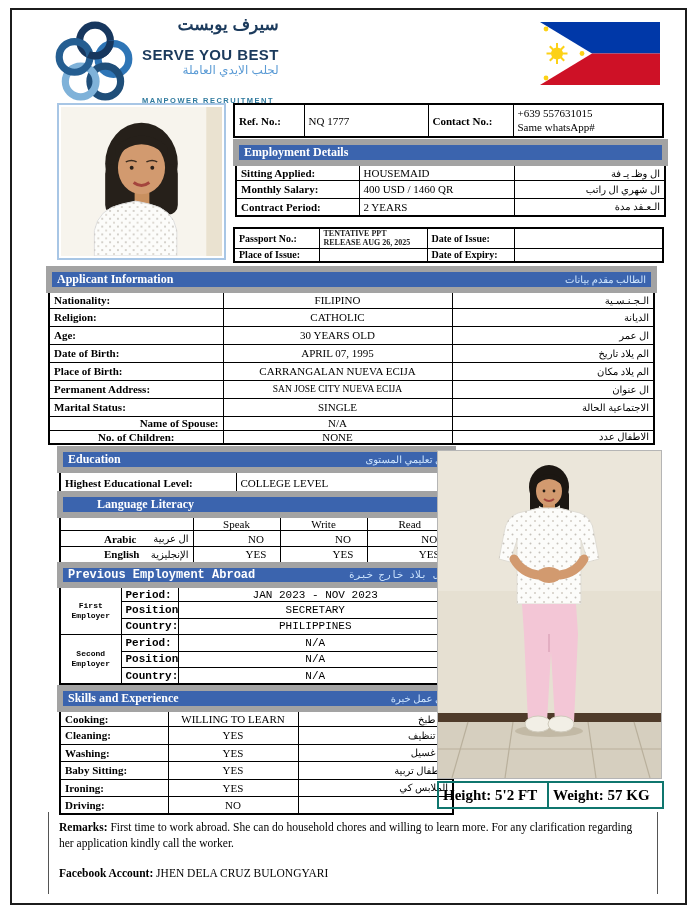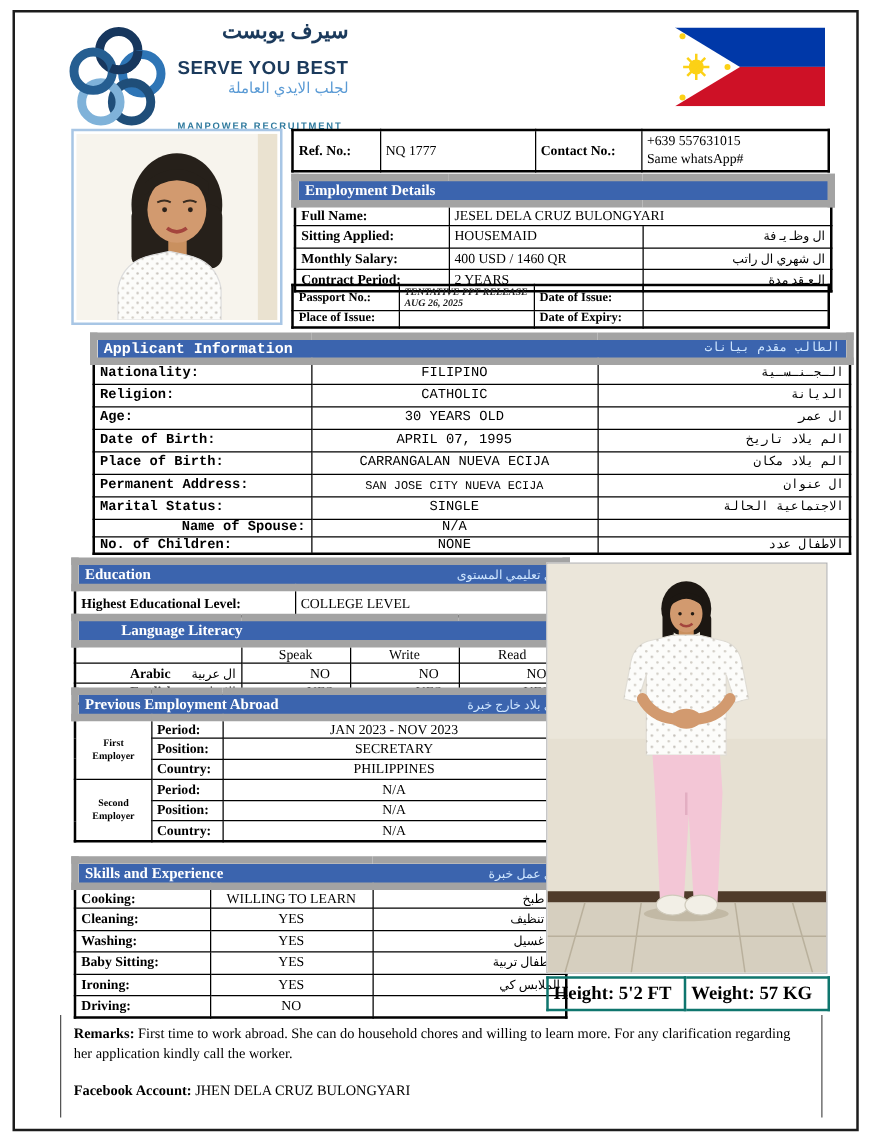--- a/index.html
+++ b/index.html
@@ -33,39 +33,39 @@
 
   .ref-table   { position:absolute; left:233px; top:103px; width:429px; }
   .ref-table td { height:33px; }
   .contact-cell div { line-height:1.25; }
 
   .emp-table   { position:absolute; left:233px; top:139px; width:429px; }
   .emp-table .bar-row td { height:17px; }
   .emp-table .data-row td { height:17.5px; }
 
   .pass-table  { position:absolute; left:233px; top:227px; width:429px; }
-  .pass-small { font-size:8px; font-weight:bold; color:#222; white-space:normal; line-height:1.15;font-style:italic; }
-
-  .app-table   { position:absolute; left:72px; top:266px; width:605px;font-family:Liberation Mono, monospace; }
+  .pass-small { font-size:8px; font-weight:bold; color:#222; white-space:normal; line-height:1.15; }
+
+  .app-table   { position:absolute; left:46px; top:266px; width:605px; }
   .app-table .bar-row td { height:19px; }
   .app-table .data-row td { height:18px; }
   .app-table .short-row td { height:14px; }
   .sm { font-size:9.5px; }
 
   .edu-table   { position:absolute; left:57px; top:446px; width:393px; }
   .edu-table .bar-row td { height:19px; }
   .edu-table .data-row td { height:23px; }
 
   .lang-table  { position:absolute; left:57px; top:491px; width:393px; }
   .lang-table .bar-row td { height:19px;padding-left:34px; }
   .lang-table .head-row td { height:15px; }
   .lang-table .data-row td { height:16px;padding-left:43px; }
   .lang-name { display:flex; justify-content:space-between; align-items:center; }
 
-  .prev-table  { position:absolute; left:57px; top:550px; width:393px; }
+  .prev-table  { position:absolute; left:57px; top:562px; width:393px;font-family:Liberation Mono, monospace; }
   .prev-table .bar-row td { height:19px; }
   .prev-table .data-row td { height:16.5px; }
   .emp-name { font-size:8px; font-weight:bold; text-align:center; white-space:normal; line-height:1.2; }
 
   .skills-table{ position:absolute; left:57px; top:685px; width:393px; }
   .skills-table .bar-row td { height:19px; }
   .skills-table .data-row td { height:17.5px; }
 
   
   .portrait-box { position:absolute; left:57px; top:103px; width:169px; height:157px;
@@ -183,24 +183,20 @@
       </colgroup>
     <tbody>
         <tr class="bar-row">
           <td class="bar-td" colspan="3">
       <div class="bar-inner">
               <span class="bar-title">Employment Details</span>
             </div>
     </td>
         </tr>
     <tr class="data-row">
-      <td class="lbl">Full Name:</td>
-      <td colspan="2">JESEL DELA CRUZ BULONGYARI</td>
-    </tr>
-    <tr class="data-row">
       <td class="lbl">Sitting Applied:</td>
       <td>HOUSEMAID</td>
       <td class="ar">ال وظـ يـ فة</td>
     </tr>
     <tr class="data-row">
       <td class="lbl">Monthly Salary:</td>
       <td>400 USD / 1460 QR</td>
       <td class="ar">ال شهري ال راتب</td>
     </tr>
     <tr class="data-row">
@@ -283,21 +279,21 @@
       <td class="lbl">Marital Status:</td>
       <td class="ctr">SINGLE</td>
       <td class="ar">الاجتماعية الحالة</td>
     </tr>
     <tr class="short-row">
       <td class="lbl" style="text-align:right">Name of Spouse:</td>
       <td class="ctr">N/A</td>
       <td class="ar"></td>
     </tr>
     <tr class="short-row">
-      <td class="lbl" style="text-align:left">No. of Children:</td>
+      <td class="lbl" style="text-align:center">No. of Children:</td>
       <td class="ctr">NONE</td>
       <td class="ar">الاطفال عدد</td>
     </tr>
   </tbody>
     </table>
 
   <table class="edu-table outer">
     <colgroup>
         <col style="width:176px">
         <col style="width:217px">

